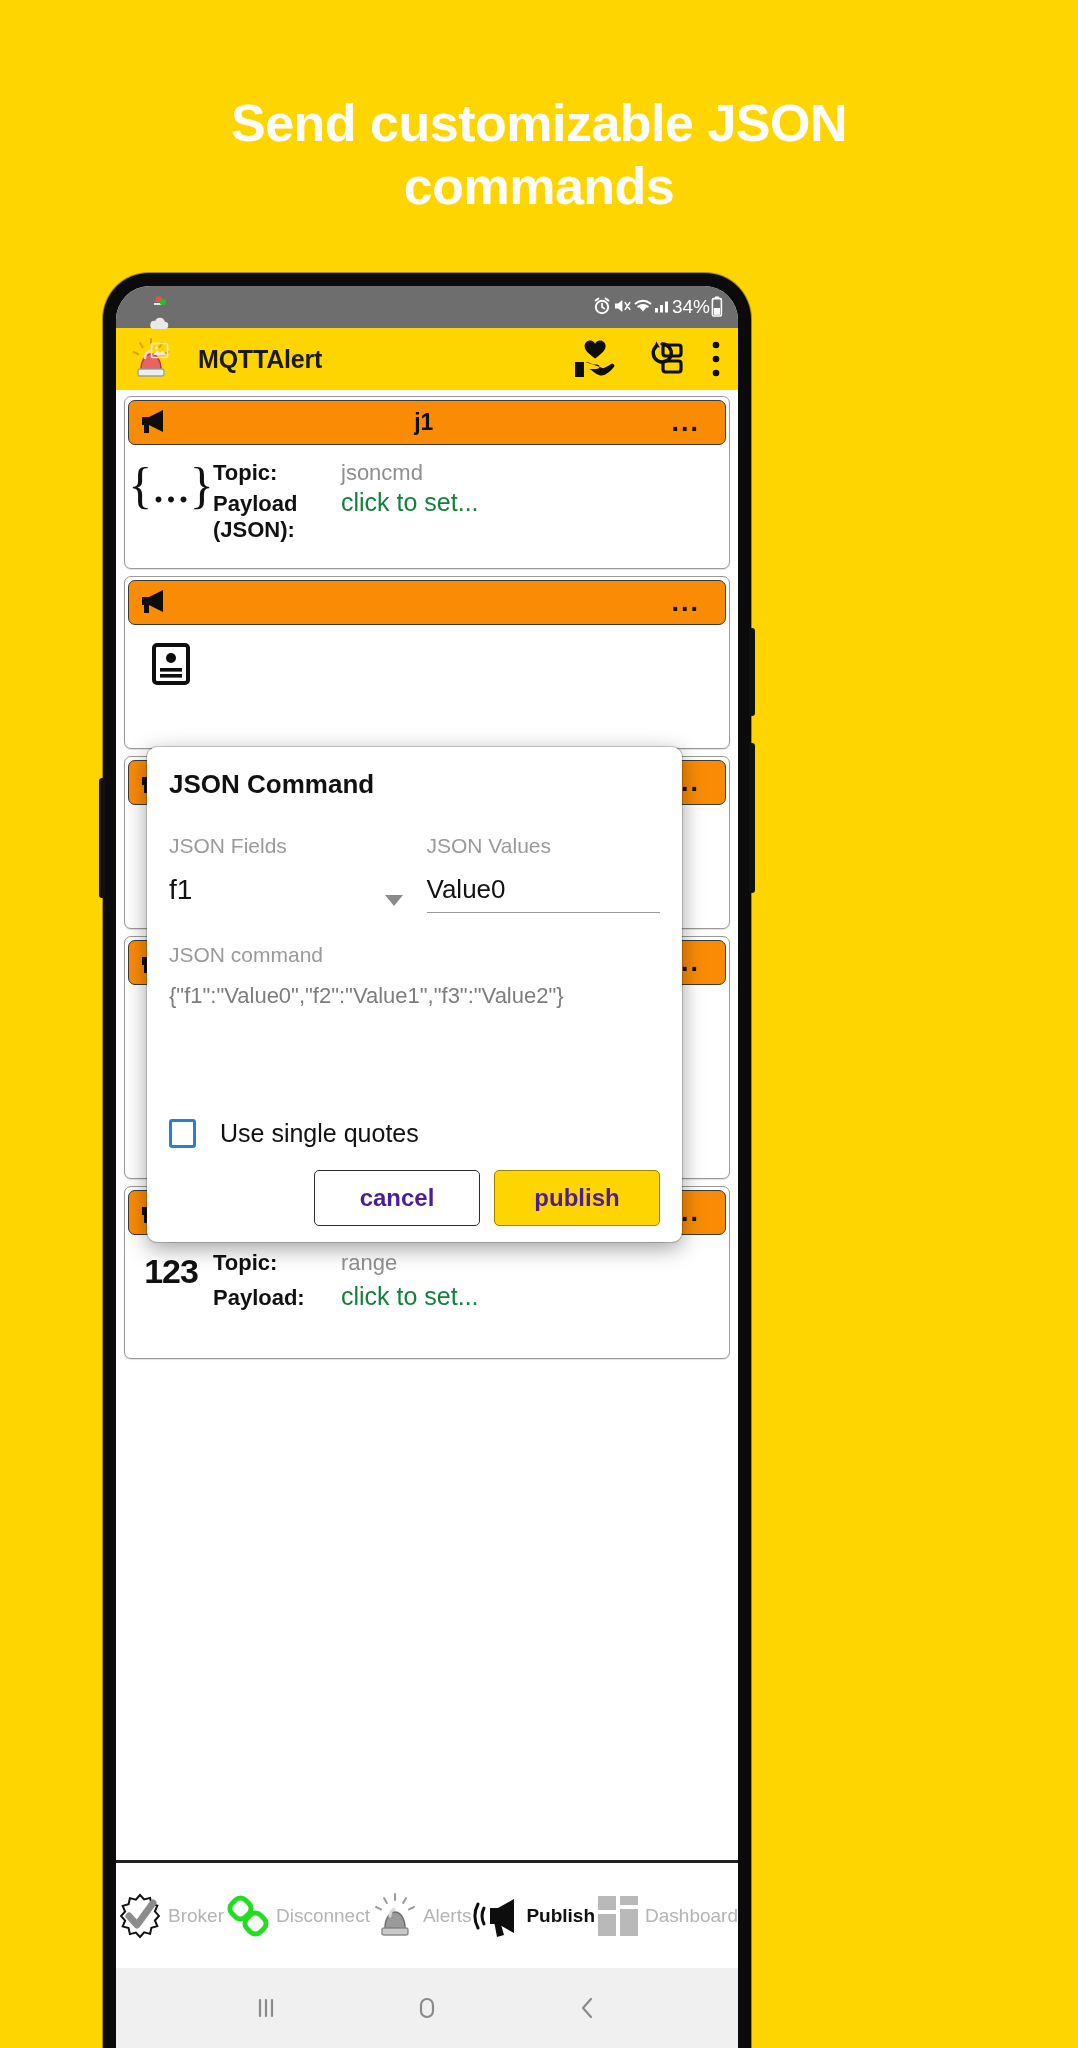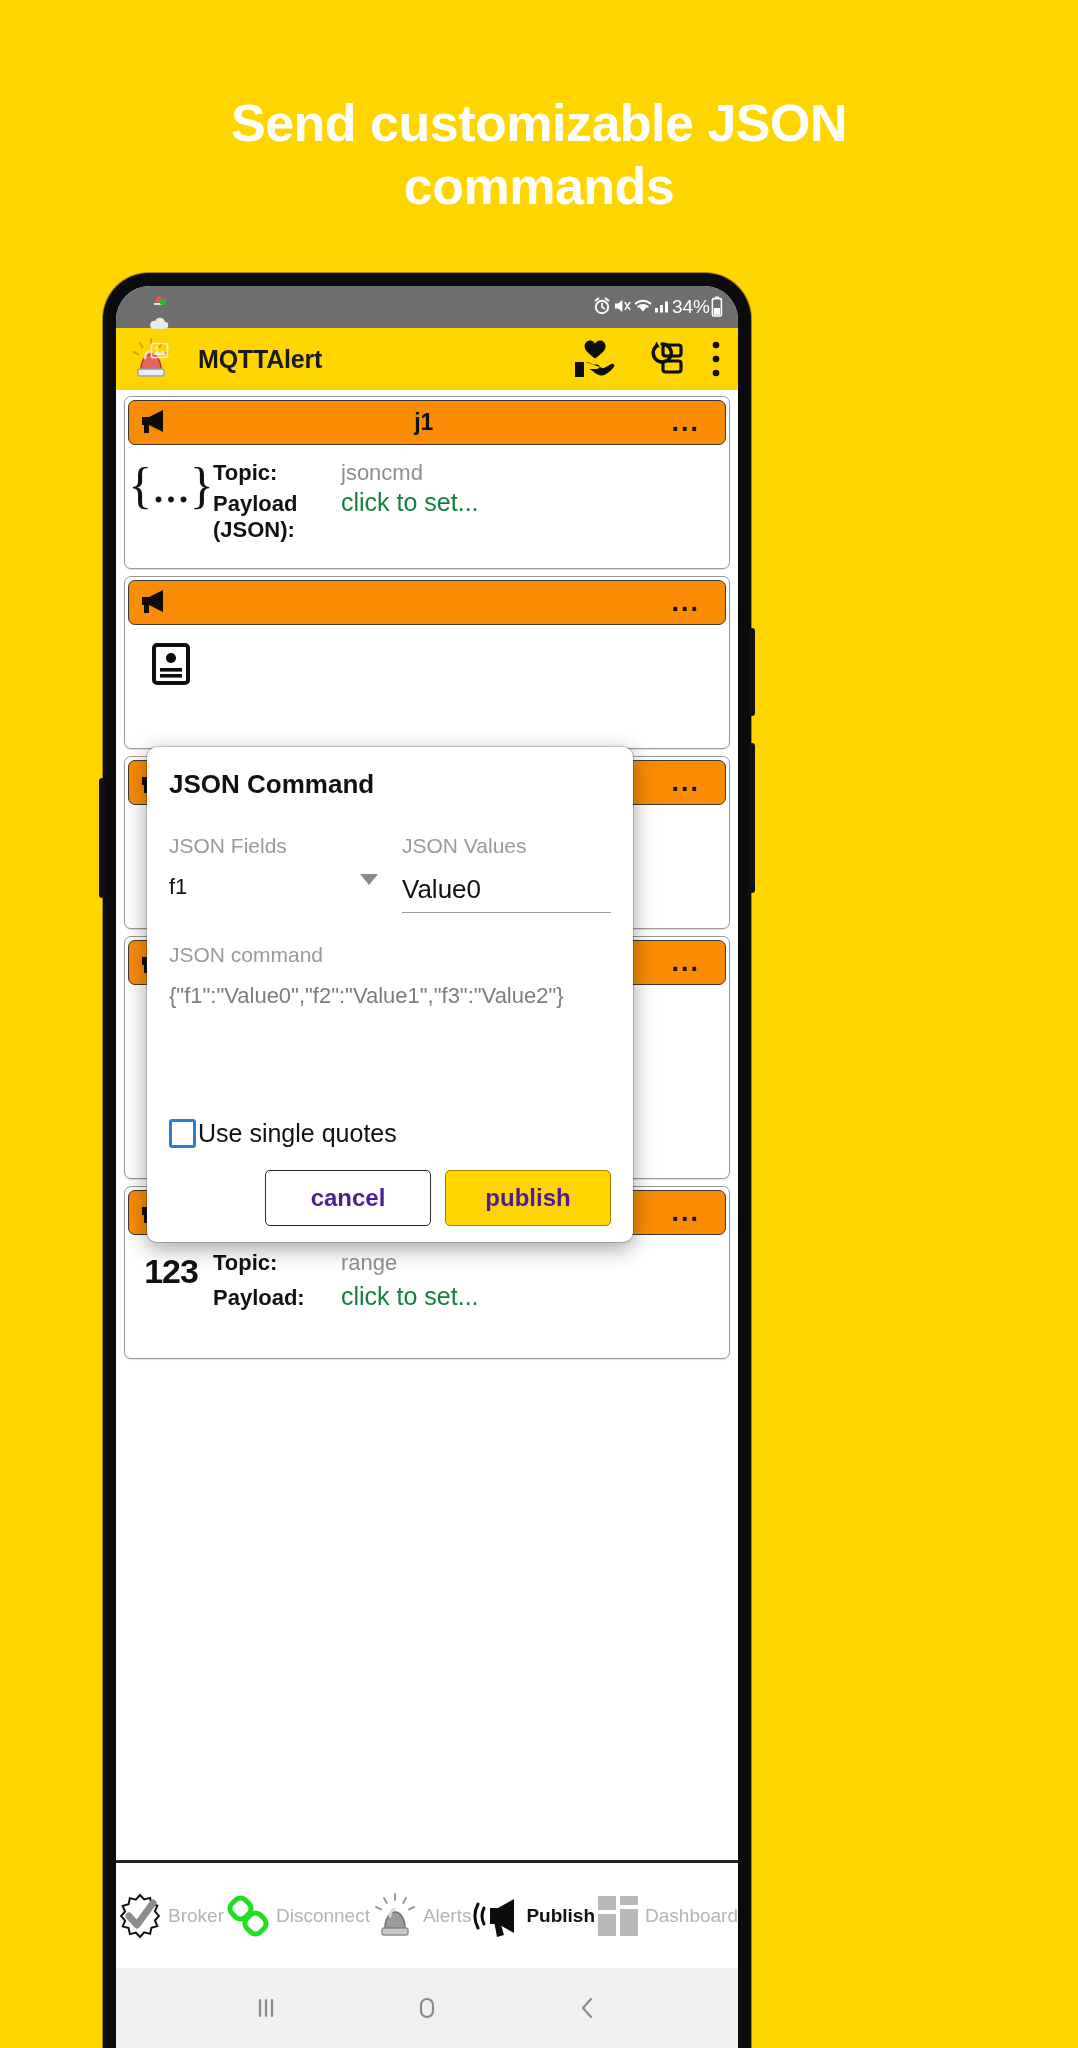--- a/index.html
+++ b/index.html
@@ -94,47 +94,47 @@
   .frow { display: flex; align-items: baseline; margin-bottom: 2px; }
   .flabel { font-size: 22px; font-weight: 700; color: #111; width: 128px; flex: 0 0 128px; line-height: 1.18; }
   .fvalue { font-size: 22px; color: #8f8f8f; }
   .faction { font-size: 25px; color: #15803d; }
   .brace { font-size: 50px; font-weight: 400; color: #111; line-height: 0.95; font-family: "Liberation Serif", serif; }
   .num123 { font-size: 34px; font-weight: 800; color: #111; letter-spacing: -1px; }
 
   
   .scrim { position: absolute; inset: 0; background: transparent; }
   .dialog {
-    position: absolute; left: 31px; top: 357px; width: 486px;
+    position: absolute; left: 31px; top: 357px; width: 535px;
     background: #fff; border-radius: 10px;
     box-shadow: 0 6px 22px rgba(0,0,0,0.38), 0 0 0 1px rgba(0,0,0,0.18);
     padding: 22px 22px 16px 22px;
     z-index: 40;
   }
   .dlg-title { font-size: 26px; font-weight: 700; color: #111; margin-bottom: 34px; }
   .dlg-row { display: flex; gap: 24px; }
   .dlg-col { flex: 1; }
   .dlg-hint { font-size: 21px; color: #9a9a9a; margin-bottom: 16px; }
   .dropdown {
-    display: flex; align-items: flex-start; font-size: 22px; color: #111;
+    display: flex; align-items: flex-end; font-size: 28px; color: #111;
     padding-bottom: 6px; border-bottom: 1px solid transparent;
   }
   .dropdown .caret {
     margin-left: auto; width: 0; height: 0;
     border-left: 9px solid transparent; border-right: 9px solid transparent;
     border-top: 11px solid #8a8a8a;
   }
   .textfield {
     font-size: 26px; color: #111; padding-bottom: 7px;
     border-bottom: 1px solid #9a9a9a;
   }
   .dlg-sub { margin-top: 30px; }
   .cmd-label { font-size: 21px; color: #9a9a9a; margin-bottom: 16px; }
   .cmd-text { font-size: 22px; color: #7d7d7d; word-break: break-all; }
-  .cb-row { display: flex; align-items: center; gap: 2px; margin-top: 110px; }
+  .cb-row { display: flex; align-items: center; gap: 24px; margin-top: 110px; }
   .checkbox {
     width: 27px; height: 29px; border: 3px solid #2a7fd4; border-radius: 3px; background: #fff;
   }
   .cb-label { font-size: 25px; color: #111; }
   .dlg-actions { display: flex; justify-content: flex-end; gap: 14px; margin-top: 22px; }
   .btn {
     font-size: 24px; font-weight: 700; border-radius: 5px;
     padding: 13px 0; min-width: 166px; text-align: center;
     border: 1px solid #2b2b2b; background: #fff; color: #4c1d95;
   }

